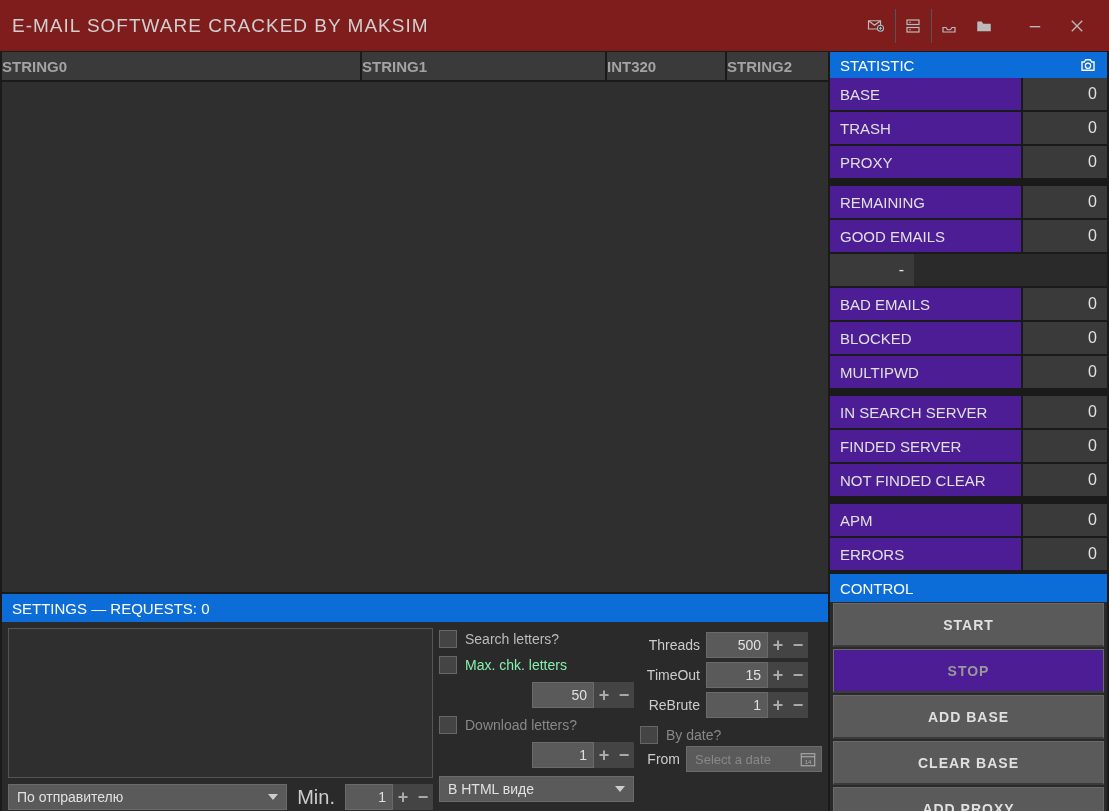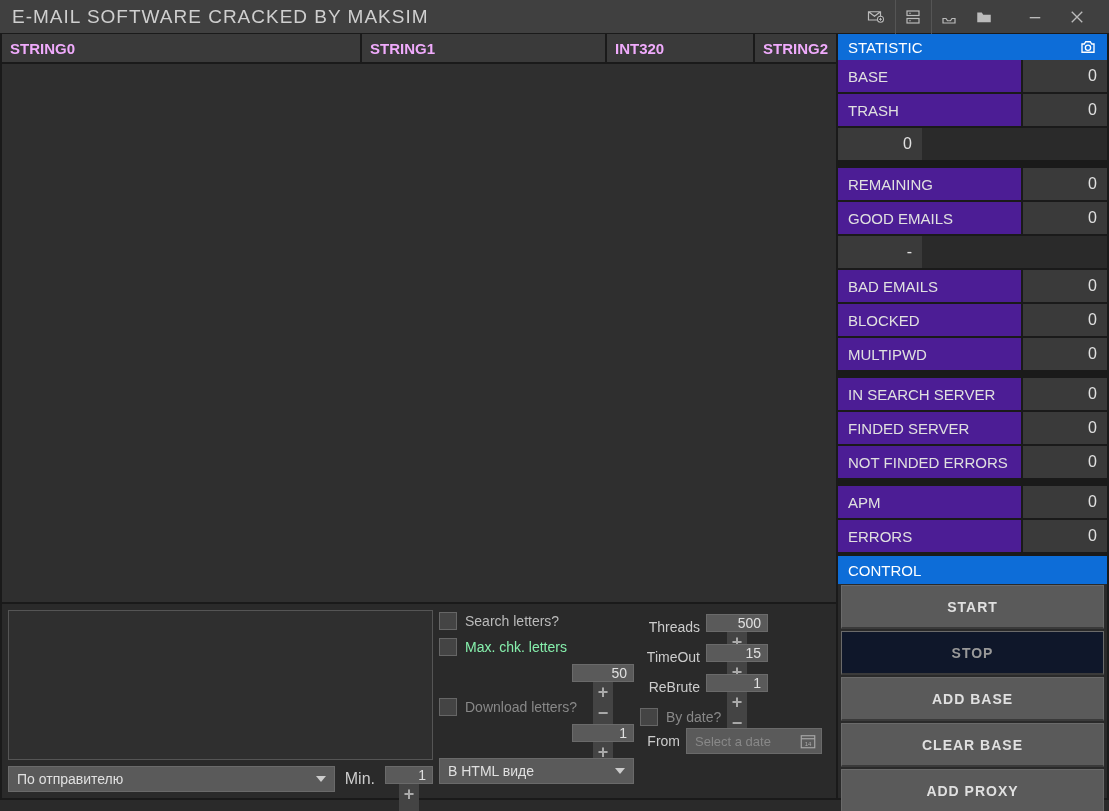--- a/index.html
+++ b/index.html
@@ -1,36 +1,36 @@
 <!DOCTYPE html>
 <html><head>
 <meta charset="utf-8">
 <style>
 * { box-sizing: border-box; margin: 0; padding: 0; font-family: "Segoe UI", Arial, sans-serif; }
 body { background: #2a2a2a; color: #e0e0e0; width: 1109px; height: 811px; overflow: hidden; }
 
 
-.titlebar { height: 34px; background: #404040; border-bottom: 1px solid #1a1a1a; display: flex; align-items: center; padding: 0 12px; }
+.titlebar { height: 52px; background: #7f1d1d; border-bottom: 1px solid #1a1a1a; display: flex; align-items: center; padding: 0 12px; }
 .titlebar-text { font-size: 19px; letter-spacing: 1px; font-weight: 300; color: #cfcfcf; }
 .titlebar-spacer { flex: 1; }
 .titlebar-btn { width: 34px; height: 34px; display: flex; align-items: center; justify-content: center; color: #bbb; margin-left: 2px; cursor: pointer; }
 .titlebar-btn svg { width: 18px; height: 18px; fill: #bbb; }
 .titlebar-btn.sep { margin-left: 14px; }
 .titlebar-btn.wide { width: 40px; }
 
 
 .main { display: flex; height: 766px; }
 .left { flex: 1; display: flex; flex-direction: column; border: 2px solid #1a1a1a; border-top: none; }
 .right { width: 282px; display: flex; flex-direction: column; border: 2px solid #1a1a1a; border-left: none; border-top: none; }
 
 
 .thead { display: flex; background: #3a3a3a; border-bottom: 2px solid #1a1a1a; height: 30px; }
-.thead .th { padding: 4px 8px; font-size: 15px; font-weight: 600; color: #f0abfc; border-right: 2px solid #1a1a1a; display: flex; align-items: center; }
+.thead .th { padding: 4px 0; font-size: 15px; font-weight: 600; color: #a3a3a3; border-right: 2px solid #1a1a1a; display: flex; align-items: center; }
 .thead .th:last-child { border-right: none; }
-.th0 { width: 360px; } .th1 { width: 245px; } .th2 { width: 148px; } .th3 { flex: 1; }
+.th0 { width: 360px; } .th1 { width: 245px; } .th2 { width: 120px; } .th3 { flex: 1; }
 
 .tbody { flex: 1; background: #2f2f2f; }
 
 
 .bluehdr { background: #0d6dd8; color: #fff; padding: 4px 10px; font-size: 15px; height: 28px; display: flex; align-items: center; }
 .bluehdr .spacer { flex: 1; }
 .bluehdr svg { width: 18px; height: 18px; fill: #fff; }
 
 
 .stats { display: flex; flex-direction: column; }
@@ -40,43 +40,43 @@
 .statrow .val { width: 84px; background: #3a3a3a; padding: 6px 10px; font-size: 16px; text-align: right; display: flex; align-items: center; justify-content: flex-end; }
 
 
 .settings { border-top: 2px solid #1a1a1a; }
 .settings-body { display: flex; padding: 6px; gap: 6px; background: #2a2a2a; }
 .sb-left { width: 425px; display: flex; flex-direction: column; gap: 6px; }
 .sb-textarea { flex: 1; min-height: 150px; background: #2f2f2f; border: 1px solid #555; }
 .sb-row { display: flex; gap: 6px; align-items: center; height: 26px; }
 .sb-select { flex: 1; background: #5a5a5a; border: 1px solid #6a6a6a; color: #e0e0e0; height: 26px; padding: 0 8px; font-size: 14px; display: flex; align-items: center; position: relative; }
 .sb-select::after { content: ""; position: absolute; right: 8px; top: 50%; transform: translateY(-50%); border-left: 5px solid transparent; border-right: 5px solid transparent; border-top: 6px solid #ccc; }
-.sb-lbl { font-size: 16px; color: #ccc; padding: 0 4px; }
+.sb-lbl { font-size: 20px; color: #ccc; padding: 0 4px; }
 
 .sb-mid { width: 195px; display: flex; flex-direction: column; gap: 8px; padding-top: 2px; }
 .sb-check { display: flex; align-items: center; gap: 8px; font-size: 14px; color: #bbb; }
 .sb-checkbox { width: 18px; height: 18px; background: #444; border: 1px solid #666; }
 
-.numbox { display: flex; align-items: center; height: 26px; flex-direction: column; }
+.numbox { display: flex; align-items: center; height: 26px; }
 .numbox input { width: 62px; height: 26px; background: #5a5a5a; border: 1px solid #6a6a6a; color: #e0e0e0; text-align: right; padding: 0 6px; font-size: 14px; }
 .numbox.sm input { width: 48px; }
 .numbtn { width: 20px; height: 26px; display: flex; align-items: center; justify-content: center; color: #aaa; font-size: 18px; font-weight: bold; user-select: none; cursor: pointer; background: #444; }
 .numbox-right { margin-left: auto; }
 
 .sb-right { width: 182px; display: flex; flex-direction: column; padding-top: 2px; }
 .sb-field { display: flex; align-items: center; gap: 6px; height: 30px; }
 .sb-field .fl { width: 60px; text-align: right; font-size: 14px; color: #ccc; }
 .sb-date { flex: 1; background: #5a5a5a; border: 1px solid #6a6a6a; color: #888; height: 26px; padding: 0 8px; font-size: 13px; display: flex; align-items: center; position: relative; }
 .sb-date svg { position: absolute; right: 4px; width: 18px; height: 18px; fill: #aaa; }
 
 
 .ctrl { border-top: 2px solid #1a1a1a; }
 .ctrl-btns { display: flex; flex-direction: column; }
 .ctrl-btn { height: 44px; background: #5a5a5a; border: 1px solid #6a6a6a; border-bottom: 2px solid #3a3a3a; color: #e0e0e0; font-size: 14px; font-weight: 700; letter-spacing: 1px; display: flex; align-items: center; justify-content: center; cursor: pointer; margin: 1px 3px; }
-.ctrl-btn.dim { background: #0f172a; color: #999; }
+.ctrl-btn.dim { background: #4c1d95; color: #999; }
 </style>
 </head>
 <body>
 
 <div class="titlebar">
   <span class="titlebar-text">E-MAIL SOFTWARE CRACKED BY MAKSIM</span>
   <span class="titlebar-spacer"></span>
   <div class="titlebar-btn">
       <svg viewBox="0 0 24 24">
         <path d="M2 5h16v11H2z M2 5l8 6 8-6" fill="none" stroke="#bbb" stroke-width="1.6"></path>
@@ -118,20 +118,23 @@
   <div class="left">
     <div class="thead">
       <div class="th th0">STRING0</div>
       <div class="th th1">STRING1</div>
       <div class="th th2">INT320</div>
       <div class="th th3">STRING2</div>
     </div>
     <div class="tbody"></div>
 
     <div class="settings">
+      <div class="bluehdr">
+          <span>SETTINGS — REQUESTS: 0</span>
+        </div>
       <div class="settings-body">
         <div class="sb-left">
           <div class="sb-textarea"></div>
           <div class="sb-row">
             <div class="sb-select">
                 <span>По отправителю</span>
               </div>
             <span class="sb-lbl">Min.</span>
             <div class="numbox sm">
               <input value="1" style="">
@@ -228,20 +231,21 @@
     <div class="stats" id="stats-container">
         <div class="statrow">
           <div class="label">BASE</div>
           <div class="val">0</div>
         </div>
         <div class="statrow">
           <div class="label">TRASH</div>
           <div class="val">0</div>
         </div>
         <div class="statrow">
+          <div class="label">PROXY</div>
           <div class="val">0</div>
         </div>
         <div class="statrow gap">
           <div class="label">REMAINING</div>
           <div class="val">0</div>
         </div>
         <div class="statrow">
           <div class="label">GOOD EMAILS</div>
           <div class="val">0</div>
         </div>
@@ -262,21 +266,21 @@
         </div>
         <div class="statrow gap">
           <div class="label">IN SEARCH SERVER</div>
           <div class="val">0</div>
         </div>
         <div class="statrow">
           <div class="label">FINDED SERVER</div>
           <div class="val">0</div>
         </div>
         <div class="statrow">
-          <div class="label">NOT FINDED ERRORS</div>
+          <div class="label">NOT FINDED CLEAR</div>
           <div class="val">0</div>
         </div>
         <div class="statrow gap">
           <div class="label">APM</div>
           <div class="val">0</div>
         </div>
         <div class="statrow">
           <div class="label">ERRORS</div>
           <div class="val">0</div>
         </div>

